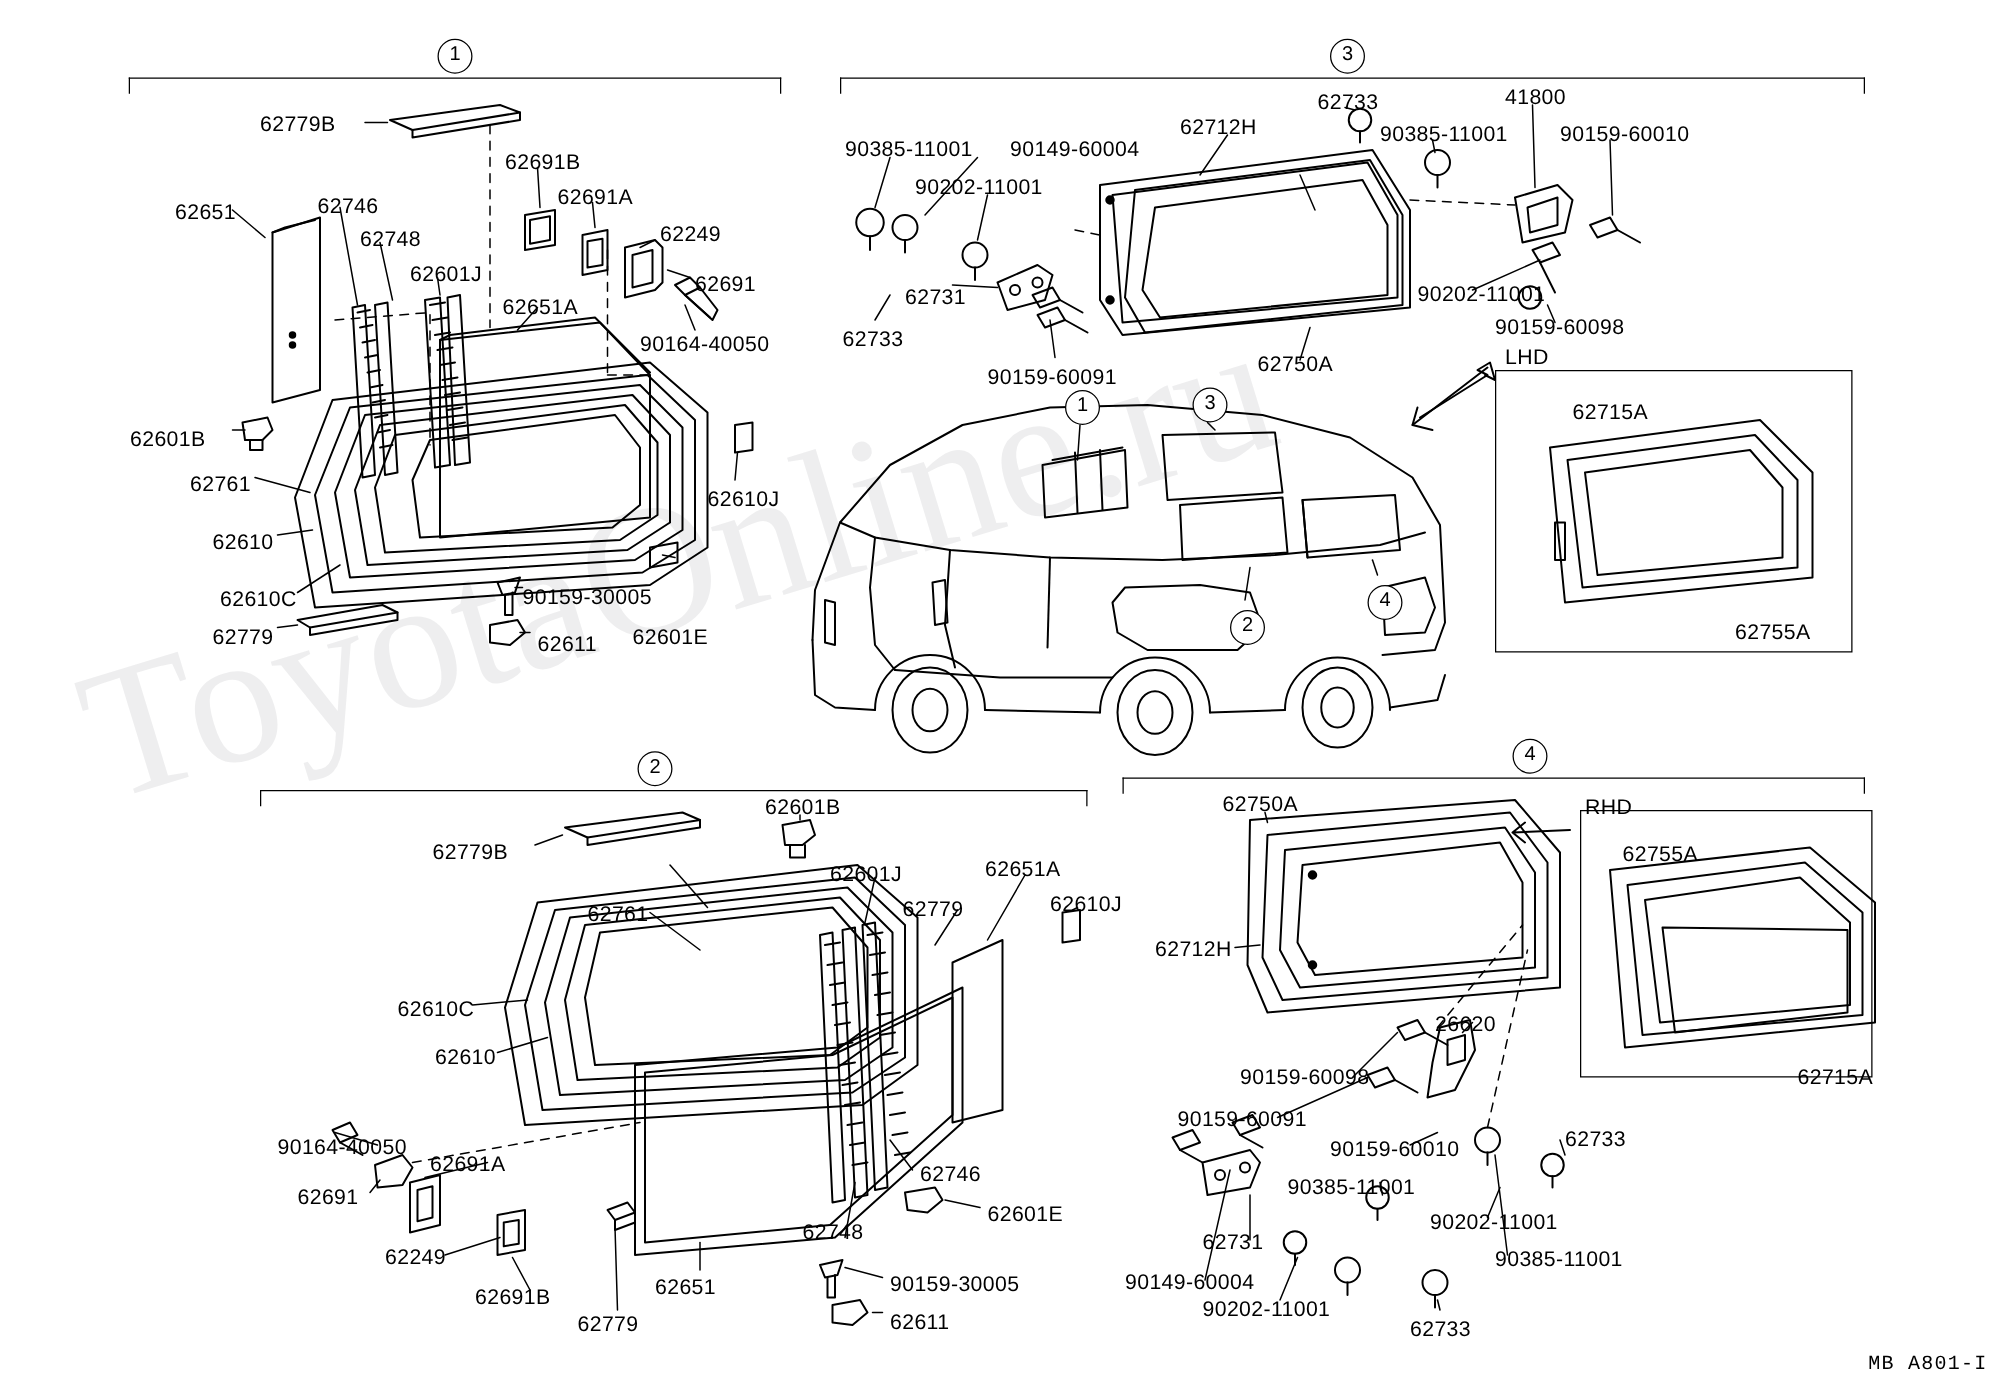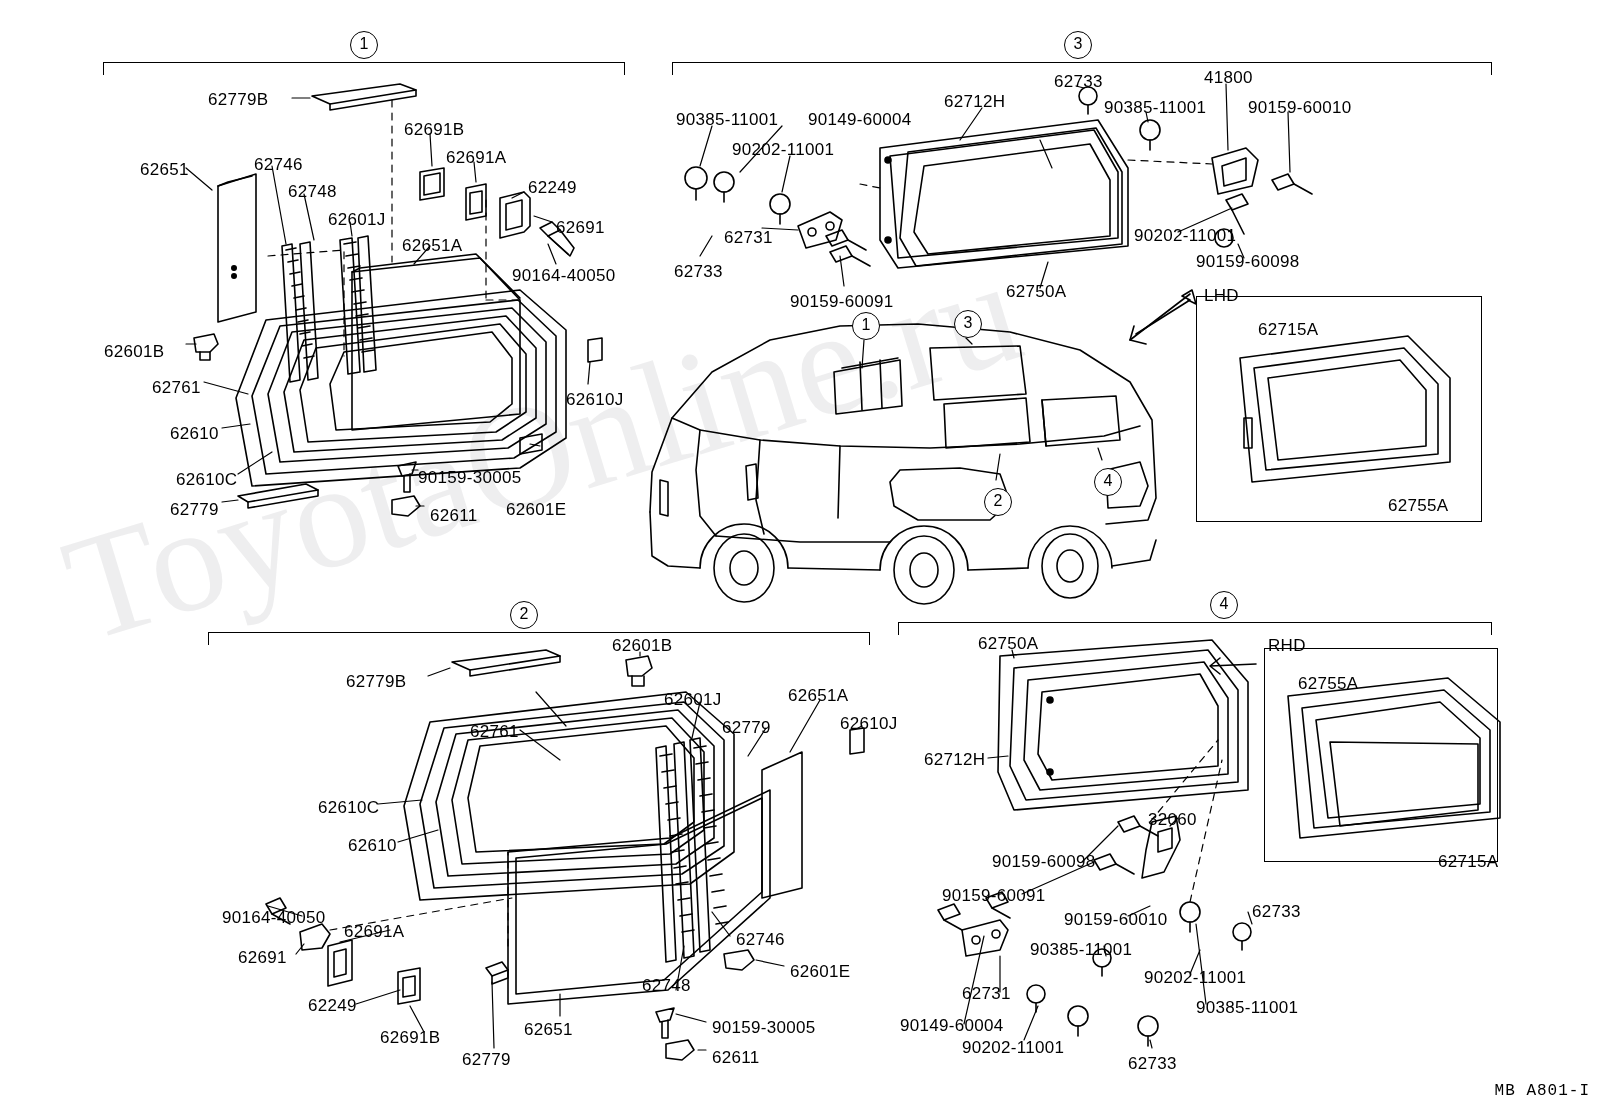--- a/index.html
+++ b/index.html
@@ -355,21 +355,21 @@
       <path d="M1256,664 L1210,666 L1220,658 M1210,666 L1220,674"></path>
 
       <path d="M1288,696 L1448,678 L1500,722 L1500,818 L1300,838 Z"></path>
       <path d="M1302,708 L1444,690 L1490,730 L1490,812 L1314,828 Z"></path>
       <path d="M1316,720 L1440,702 L1480,738 L1480,804 L1328,818 Z"></path>
       <path d="M1330,742 L1478,744 L1478,810 L1340,826 Z"></path>
     </g>
   </svg>
 
   <div class="box" style="left:1196px;top:296px;width:284px;height:224px;"></div>
-  <div class="lbl" style="left:1204px;top:286px;">LHD</div>
+  <div class="lbl" style="left:1204px;top:276px;">LHD</div>
 
   <div class="box" style="left:1264px;top:648px;width:232px;height:212px;"></div>
   <div class="lbl" style="left:1268px;top:636px;">RHD</div>
 
   <div class="circnum" style="left:852px;top:312px;">1</div>
   <div class="circnum" style="left:954px;top:310px;">3</div>
   <div class="circnum" style="left:984px;top:488px;">2</div>
   <div class="circnum" style="left:1094px;top:468px;">4</div>
 
   <div class="lbl" style="left:208px;top:90px;">62779B</div>
@@ -427,21 +427,21 @@
   <div class="lbl" style="left:642px;top:976px;">62748</div>
   <div class="lbl" style="left:790px;top:962px;">62601E</div>
   <div class="lbl" style="left:380px;top:1028px;">62691B</div>
   <div class="lbl" style="left:524px;top:1020px;">62651</div>
   <div class="lbl" style="left:712px;top:1018px;">90159-30005</div>
   <div class="lbl" style="left:462px;top:1050px;">62779</div>
   <div class="lbl" style="left:712px;top:1048px;">62611</div>
 
   <div class="lbl" style="left:978px;top:634px;">62750A</div>
   <div class="lbl" style="left:924px;top:750px;">62712H</div>
-  <div class="lbl" style="left:1148px;top:810px;">32060</div>
+  <div class="lbl" style="left:1148px;top:810px;">26620</div>
   <div class="lbl" style="left:992px;top:852px;">90159-60098</div>
   <div class="lbl" style="left:942px;top:886px;">90159-60091</div>
   <div class="lbl" style="left:1064px;top:910px;">90159-60010</div>
   <div class="lbl" style="left:1252px;top:902px;">62733</div>
   <div class="lbl" style="left:1030px;top:940px;">90385-11001</div>
   <div class="lbl" style="left:962px;top:984px;">62731</div>
   <div class="lbl" style="left:1144px;top:968px;">90202-11001</div>
   <div class="lbl" style="left:900px;top:1016px;">90149-60004</div>
   <div class="lbl" style="left:1196px;top:998px;">90385-11001</div>
   <div class="lbl" style="left:962px;top:1038px;">90202-11001</div>

